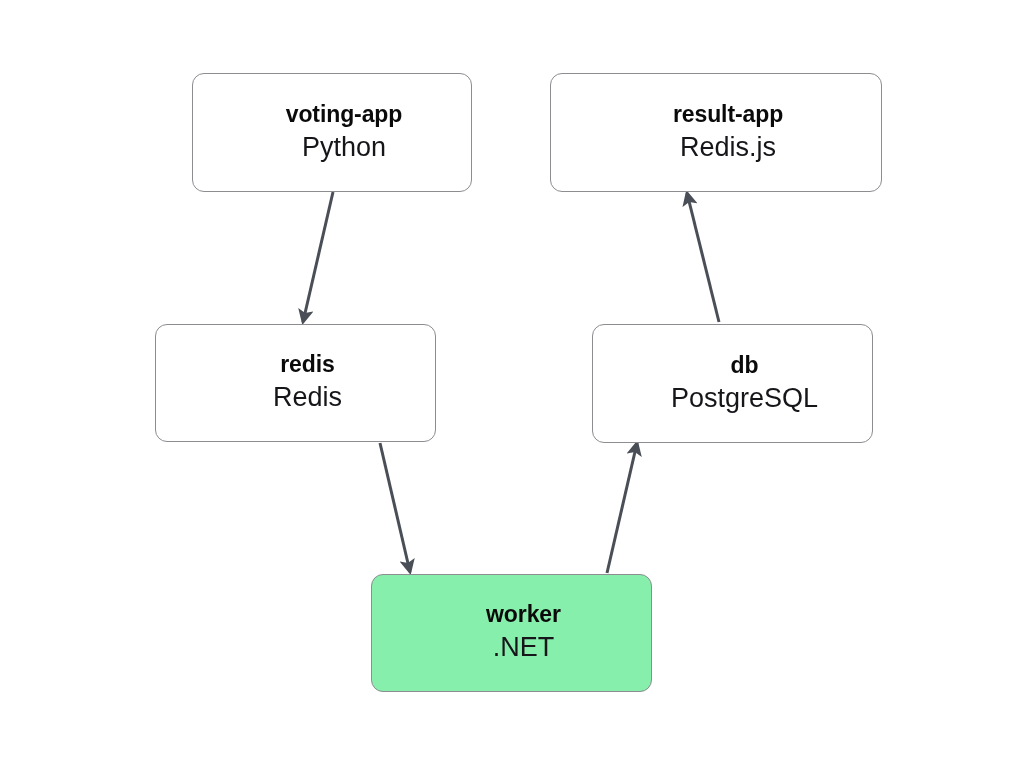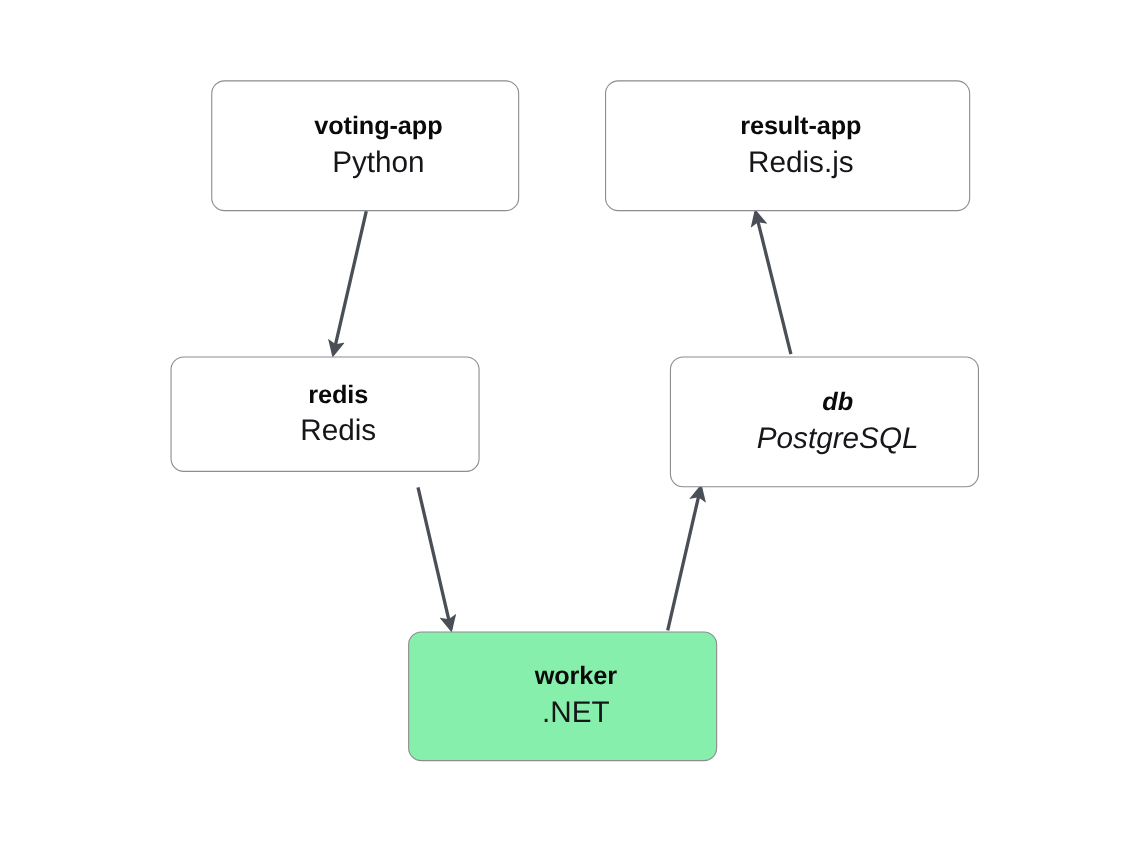--- a/index.html
+++ b/index.html
@@ -78,26 +78,26 @@
   <div class="node" style="left: 192px; top: 73px; width: 280px; height: 119px; border-color: rgb(140, 140, 145); background: rgb(255, 255, 255);">
     <div class="node-title">voting-app</div>
     <div class="node-subtitle">Python</div>
   </div>
 
   <div class="node" style="left: 550px; top: 73px; width: 332px; height: 119px; border-color: rgb(140, 140, 145); background: rgb(255, 255, 255);">
     <div class="node-title">result-app</div>
     <div class="node-subtitle">Redis.js</div>
   </div>
 
-  <div class="node" style="left: 155px; top: 324px; width: 281px; height: 105px; border-color: rgb(140, 140, 145); background: rgb(255, 255, 255);">
+  <div class="node" style="left: 155px; top: 324px; width: 281px; height: 118px; border-color: rgb(140, 140, 145); background: rgb(255, 255, 255);">
     <div class="node-title">redis</div>
     <div class="node-subtitle">Redis</div>
   </div>
 
-  <div class="node" style="left: 609px; top: 324px; width: 281px; height: 119px; border-color: rgb(140, 140, 145); background: rgb(255, 255, 255); font-style: italic;">
+  <div class="node" style="left: 592px; top: 324px; width: 281px; height: 119px; border-color: rgb(140, 140, 145); background: rgb(255, 255, 255);">
     <div class="node-title">db</div>
     <div class="node-subtitle">PostgreSQL</div>
   </div>
 
   <div class="node" style="left: 371px; top: 574px; width: 281px; height: 118px; border-color: rgb(140, 140, 145); background: #86efac;">
     <div class="node-title">worker</div>
     <div class="node-subtitle">.NET</div>
   </div>
 
 </div>

